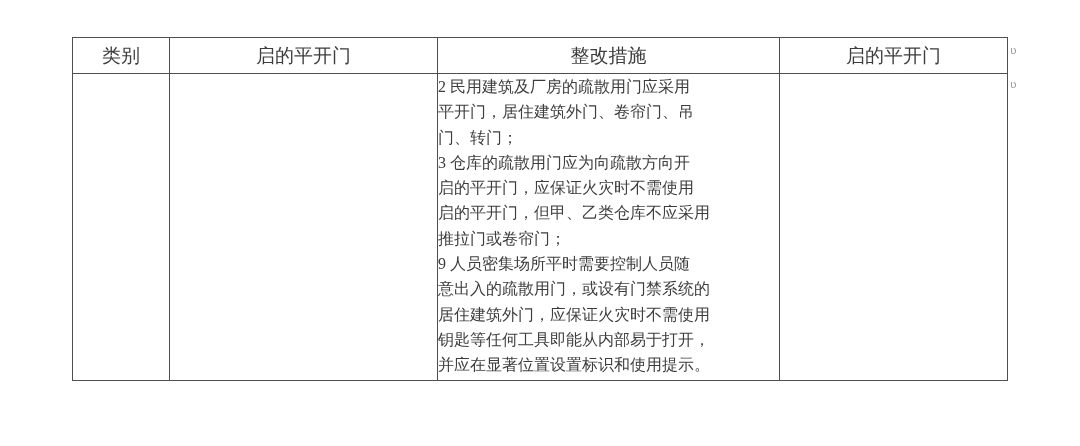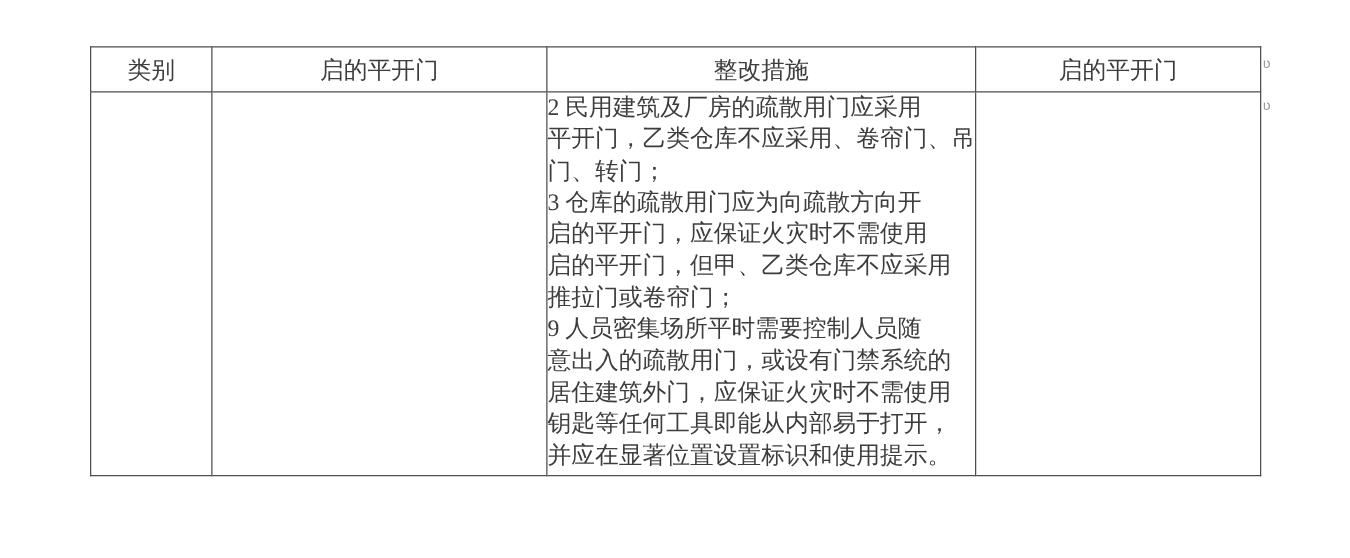--- a/index.html
+++ b/index.html
@@ -42,21 +42,21 @@
     vertical-align: middle;
   }
   tr.body-row td {
     height: 306px;
     vertical-align: top;
   }
   td.measures-cell {
     padding: 3px 4px 0 8px;
   }
   .measures-line {
-    font-size: 19px;
+    font-size: 16px;
     line-height: 25.3px;
     white-space: nowrap;
     text-align: left;
   }
   .row-end-mark {
     position: absolute;
     left: 938px;
     font-size: 11px;
     line-height: 11px;
     color: #9b9b9b;
@@ -82,21 +82,21 @@
       <th>类别</th>
       <th>启的平开门</th>
       <th>整改措施</th>
       <th>启的平开门</th>
     </tr>
     <tr class="body-row">
       <td></td>
       <td></td>
       <td class="measures-cell">
         <div class="measures-line">2 民用建筑及厂房的疏散用门应采用</div>
-        <div class="measures-line">平开门，乙类仓库不应采用、卷帘门、吊</div>
+        <div class="measures-line">平开门，居住建筑外门、卷帘门、吊</div>
         <div class="measures-line">门、转门；</div>
         <div class="measures-line">3 仓库的疏散用门应为向疏散方向开</div>
         <div class="measures-line">启的平开门，应保证火灾时不需使用</div>
         <div class="measures-line">启的平开门，但甲、乙类仓库不应采用</div>
         <div class="measures-line">推拉门或卷帘门；</div>
         <div class="measures-line">9 人员密集场所平时需要控制人员随</div>
         <div class="measures-line">意出入的疏散用门，或设有门禁系统的</div>
         <div class="measures-line">居住建筑外门，应保证火灾时不需使用</div>
         <div class="measures-line">钥匙等任何工具即能从内部易于打开，</div>
         <div class="measures-line">并应在显著位置设置标识和使用提示。</div>

